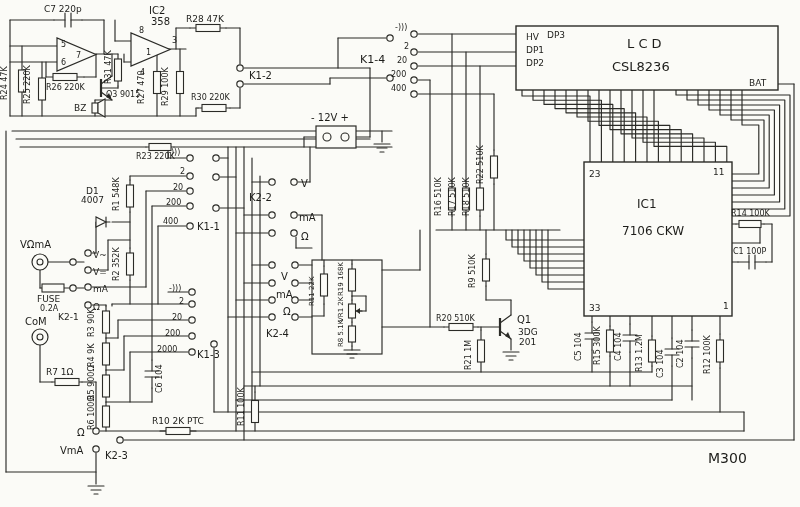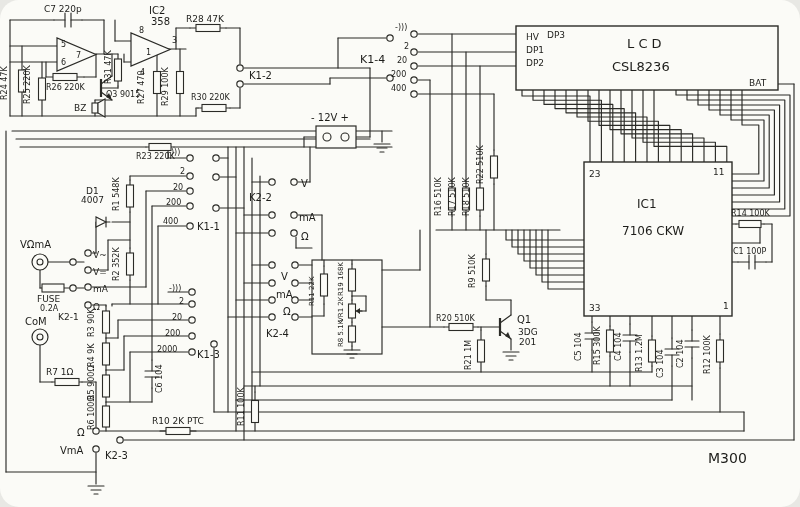--- a/index.html
+++ b/index.html
@@ -1,17 +1,17 @@
 <!DOCTYPE html>
 <html><head>
 <meta charset="utf-8">
 <style>
   html,body{margin:0;padding:0;background:#e8e8e4;}
   .stage{width:800px;height:507px;background:#fbfbf7;position:relative;overflow:hidden;
-         font-family:"DejaVu Sans", sans-serif;border-radius:19px;}
+         font-family:"DejaVu Sans", sans-serif;}
   svg{display:block}
   svg text{fill:#1d1d1a;font-family:"DejaVu Sans", sans-serif;}
 </style>
 <title>M300 multimeter schematic</title></head>
 <body>
 
 <div class="stage">
   <svg id="sch" width="800" height="507" viewBox="0 0 800 507">
       <polyline points="10 20 54 20" fill="none" stroke="#2b2b27" stroke-width="1.15" stroke-linecap="round" stroke-linejoin="round"></polyline>
       <polyline points="82 20 104 20" fill="none" stroke="#2b2b27" stroke-width="1.15" stroke-linecap="round" stroke-linejoin="round"></polyline>

